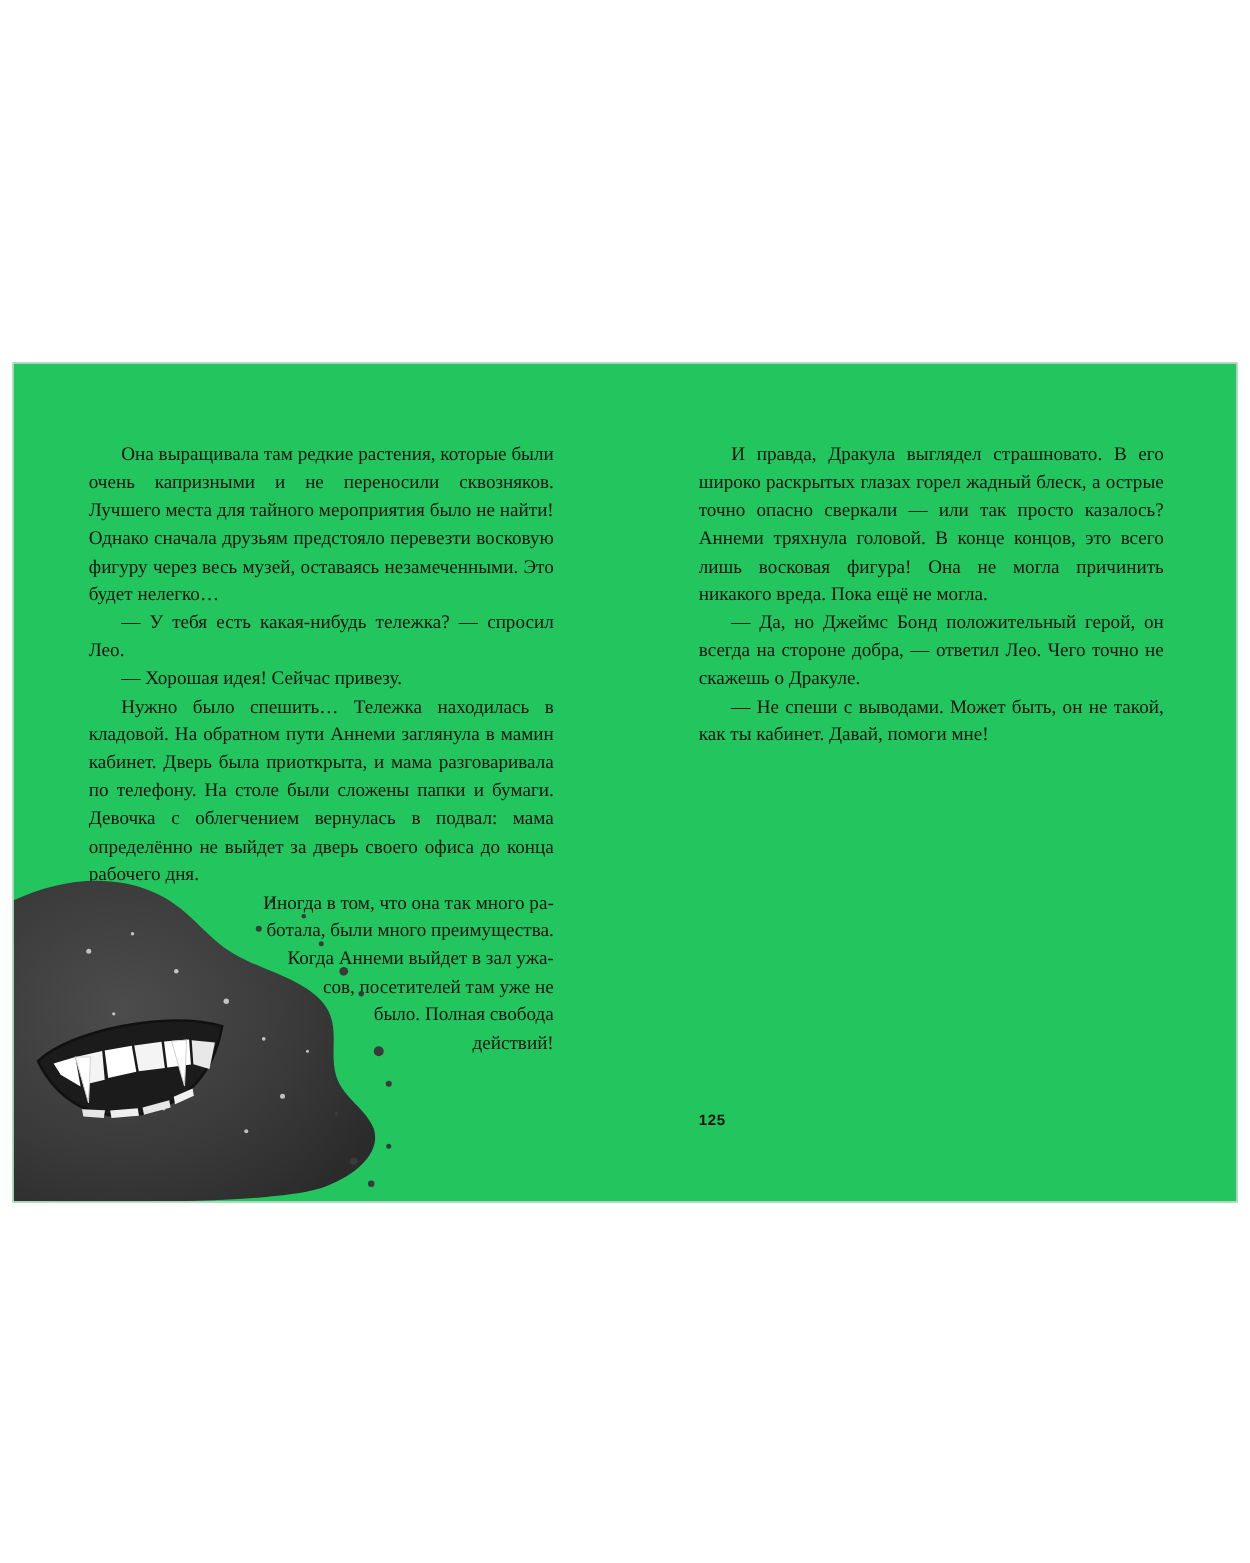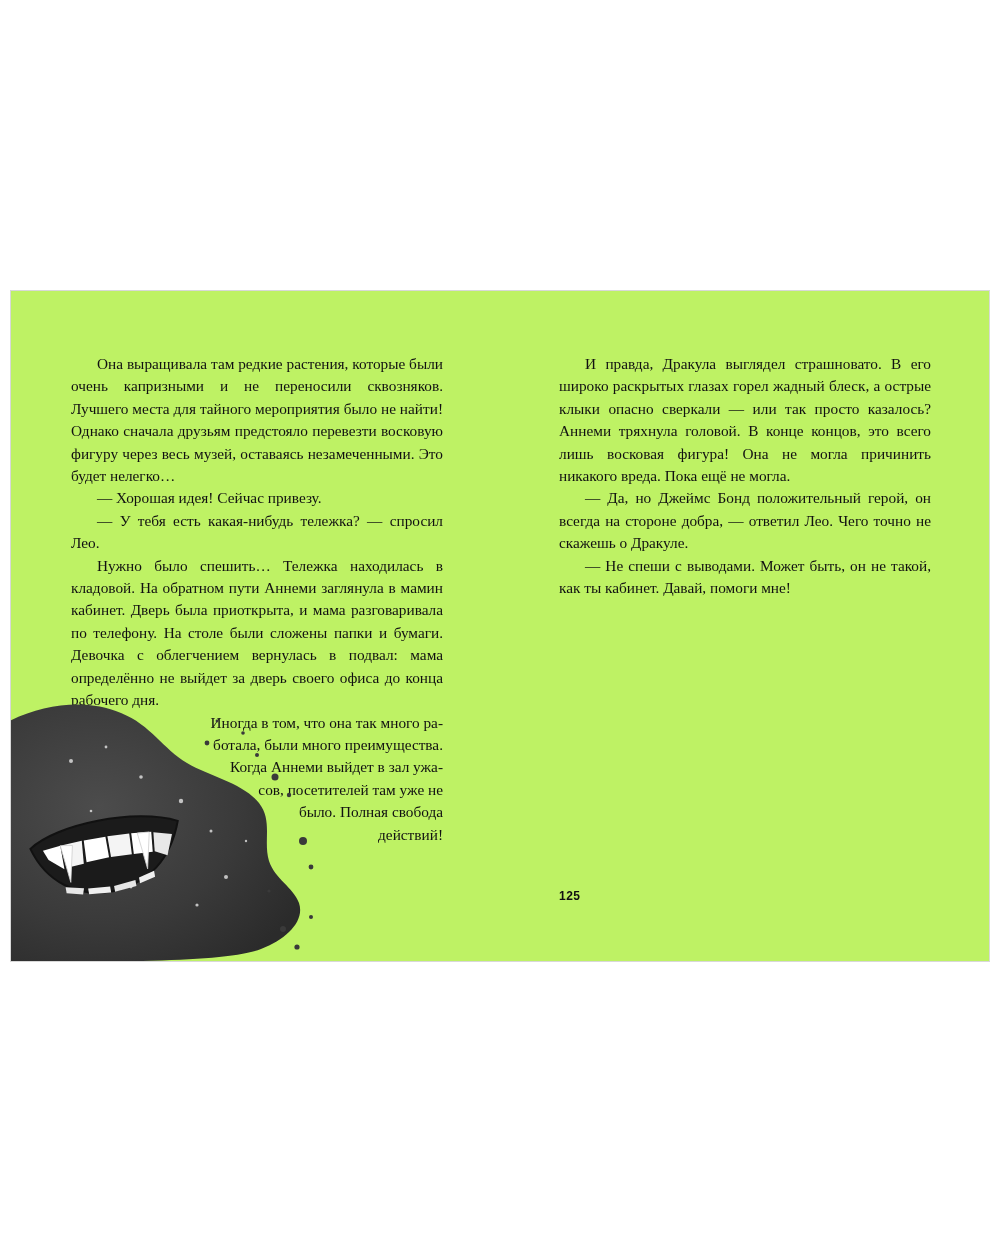--- a/index.html
+++ b/index.html
@@ -14,21 +14,21 @@
     color: #111111;
     position: relative;
     overflow: hidden;
   }
   #page-spread {
     position: absolute;
     left: 10px;
     top: 290px;
     width: 980px;
     height: 672px;
-    background: #bef264;
+    background: #22c55e;
     border: 1px solid #d8d8d8;
     box-sizing: border-box;
     overflow: hidden;
   }
   .columns {
     position: absolute;
     left: 0; top: 0;
     width: 100%;
     height: 100%;
   }
@@ -85,35 +85,35 @@
 </style>
 </head>
 <body>
 
 <div id="page-spread">
 
   <div class="columns">
 
     <div class="col col-left">
       <p>Она выращивала там редкие растения, которые были очень капризными и не переносили сквозняков. Лучшего места для тайного мероприятия было не найти! Однако сначала друзьям предстояло перевезти восковую фигуру через весь музей, оставаясь незамеченными. Это будет нелегко…</p>
+      <p>— У тебя есть какая-нибудь тележка? — спросил Лео.</p>
       <p>— Хорошая идея! Сейчас привезу.</p>
-      <p>— У тебя есть какая-нибудь тележка? — спросил Лео.</p>
       <p>Нужно было спешить… Тележка находилась в кладовой. На обратном пути Аннеми заглянула в мамин кабинет. Дверь была приоткрыта, и мама разговаривала по телефону. На столе были сложены папки и бумаги. Девочка с облегчением вернулась в подвал: мама определённо не выйдет за дверь своего офиса до конца рабочего дня.</p>
       <div class="tail">
         <span class="tail-line" style="text-align:right;">Иногда в том, что она так много ра-</span>
         <span class="tail-line" style="text-align:right;">ботала, были много преимущества.</span>
         <span class="tail-line" style="text-align:right;">Когда Аннеми выйдет в зал ужа-</span>
         <span class="tail-line" style="text-align:right;">сов, посетителей там уже не</span>
         <span class="tail-line" style="text-align:right;">было. Полная свобода</span>
         <span class="tail-line" style="text-align:right;">действий!</span>
       </div>
     </div>
 
     <div class="col col-right">
-      <p>И правда, Дракула выглядел страшновато. В его широко раскрытых глазах горел жадный блеск, а острые клыки опасно сверкали — или так просто казалось? Аннеми тряхнула головой. В конце концов, это всего лишь восковая фигура! Она не могла причинить никакого вреда. Пока ещё не могла.</p>
+      <p>И правда, Дракула выглядел страшновато. В его широко раскрытых глазах горел жадный блеск, а острые точно опасно сверкали — или так просто казалось? Аннеми тряхнула головой. В конце концов, это всего лишь восковая фигура! Она не могла причинить никакого вреда. Пока ещё не могла.</p>
       <p>— Да, но Джеймс Бонд положительный герой, он всегда на стороне добра, — ответил Лео. Чего точно не скажешь о Дракуле.</p>
       <p>— Не спеши с выводами. Может быть, он не такой, как ты кабинет. Давай, помоги мне!</p>
     </div>
 
     <div class="page-number">125</div>
   </div>
 
   <svg id="illustration" viewBox="0 0 320 270">
     <defs>
       <radialGradient id="blotGrad" cx="35%" cy="40%" r="75%">

